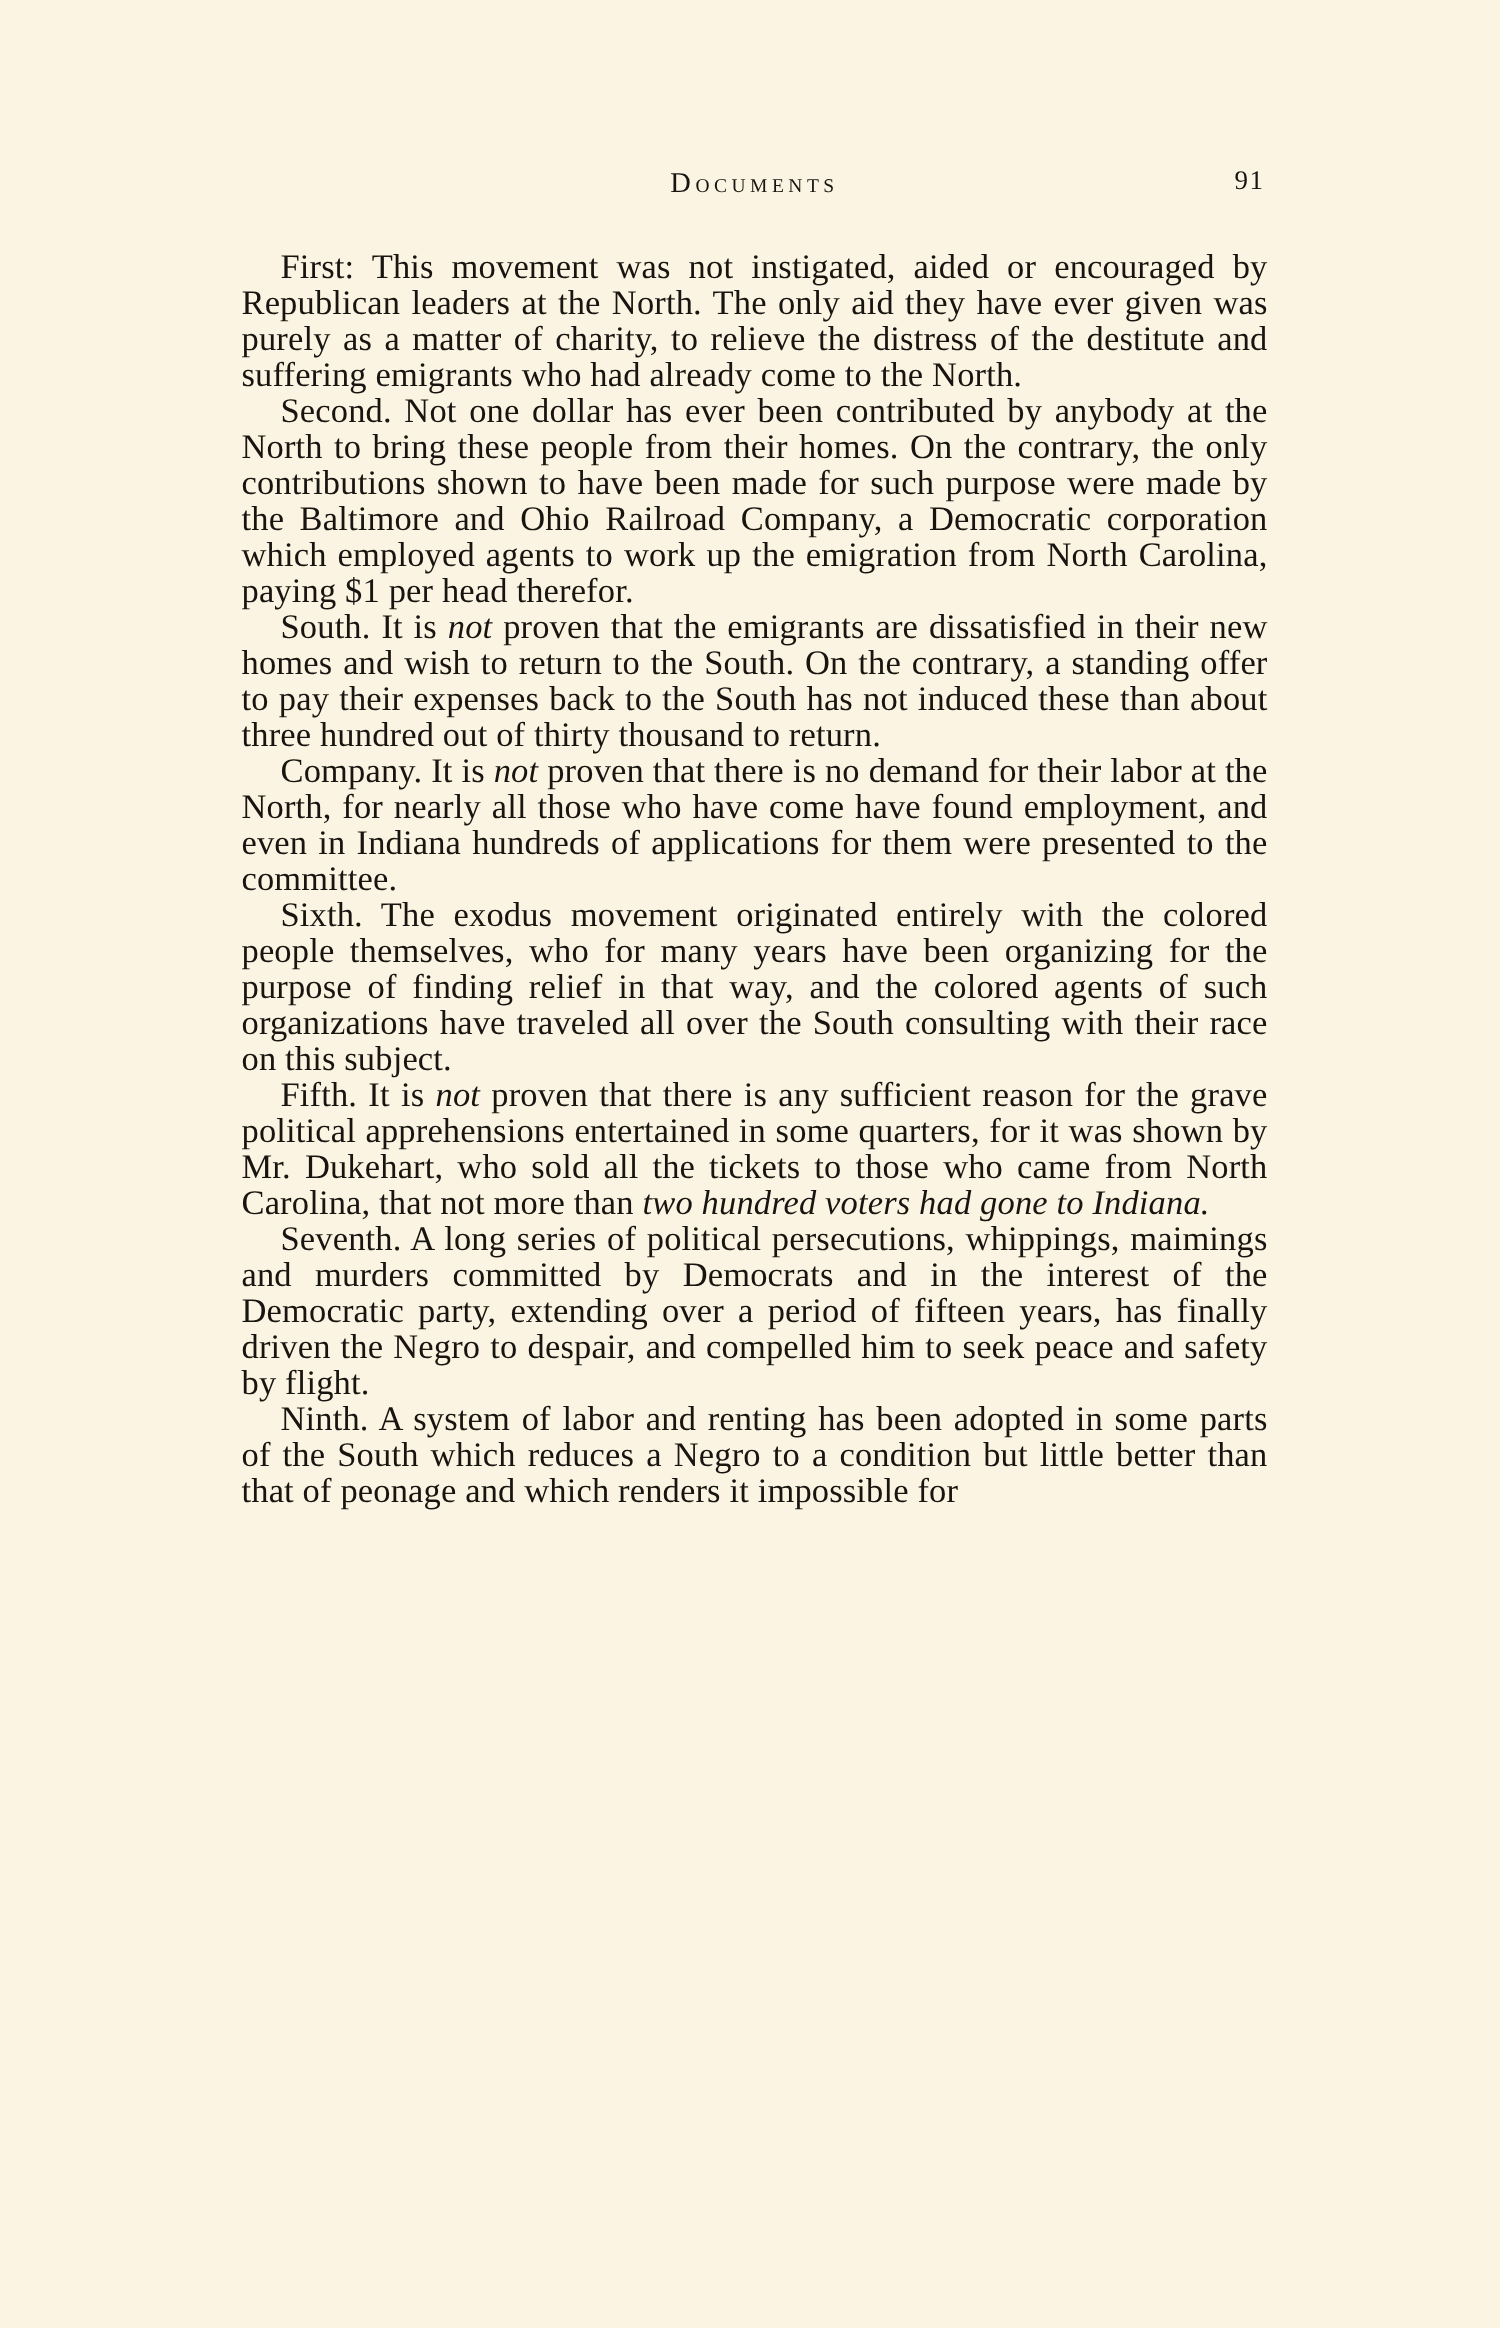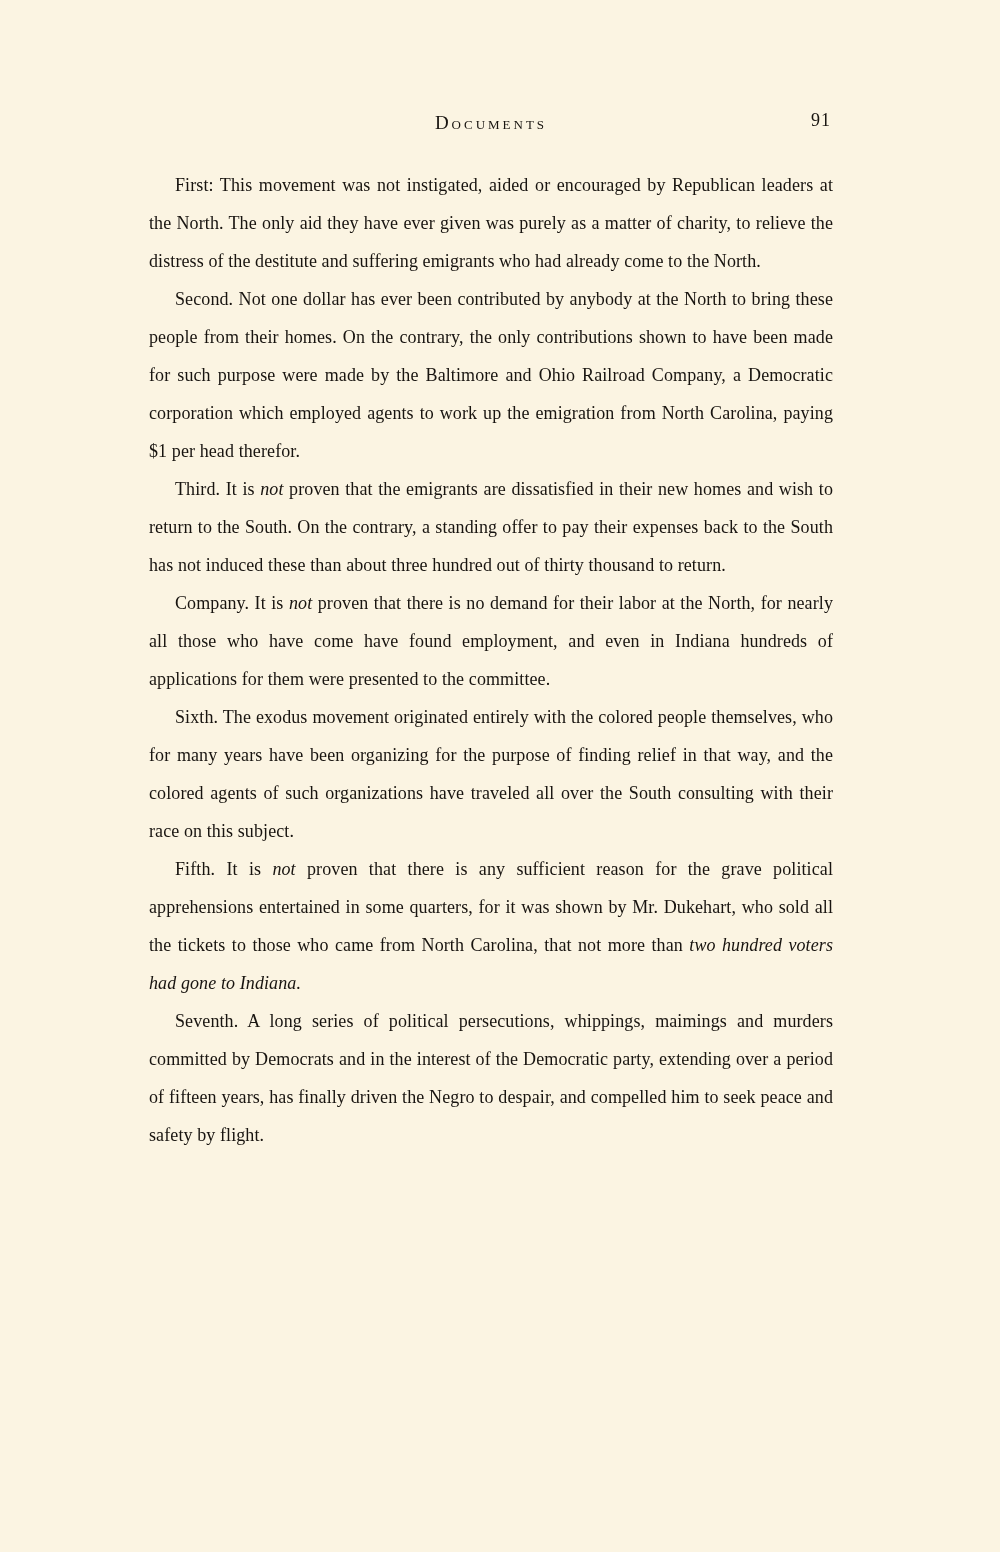--- a/index.html
+++ b/index.html
@@ -10,21 +10,21 @@
     width: 1000px;
     height: 1552px;
     background: #fbf4e2;
     font-family: "Liberation Serif", "DejaVu Serif", serif;
     color: #181410;
     position: relative;
     overflow: hidden;
   }
   .page {
     position: absolute;
-    left: 149px;
+    left: 161px;
     top: 112px;
     width: 684px;
   }
   .header {
     position: relative;
     height: 30px;
     margin-bottom: 24px;
   }
   .running-title {
     position: absolute;
@@ -37,22 +37,22 @@
     font-weight: 400;
   }
   .page-number {
     position: absolute;
     right: 2px;
     top: -2px;
     font-size: 18px;
     letter-spacing: 1px;
   }
   .body {
-    font-size: 18px;
-    line-height: 38px;
+    font-size: 23px;
+    line-height: 24px;
     text-align: justify;
     letter-spacing: 0.1px;
   }
   .body p {
     margin: 0;
     text-indent: 26px;
   }
   .body em {
     font-style: italic;
     margin-top: 31px;
@@ -62,19 +62,20 @@
 <body>
 
 <div class="page">
   <div class="header">
     <span class="running-title">Documents</span>
     <span class="page-number">91</span>
   </div>
   <div class="body">
       <p><span>First: This movement was not instigated, aided or encouraged by Republican leaders at the North. The only aid they have ever given was purely as a matter of charity, to relieve the distress of the destitute and suffering emigrants who had already come to the North.</span></p>
       <p><span>Second. Not one dollar has ever been contributed by anybody at the North to bring these people from their homes. On the contrary, the only contributions shown to have been made for such purpose were made by the Baltimore and Ohio Railroad Company, a Democratic corporation which employed agents to work up the emigration from North Carolina, paying $1 per head therefor.</span></p>
-      <p><span>Third. It is </span><em>not</em><span> proven that the emigrants are dissatisfied in their new homes and wish to return to the South. On the contrary, a standing offer to pay their expenses back to the South has not induced these than about three hundred out of thirty thousand to return.</span></p>
+      <p><span>South. It is </span><em>not</em><span> proven that the emigrants are dissatisfied in their new homes and wish to return to the South. On the contrary, a standing offer to pay their expenses back to the South has not induced these than about three hundred out of thirty thousand to return.</span></p>
       <p><span>Company. It is </span><em>not</em><span> proven that there is no demand for their labor at the North, for nearly all those who have come have found employment, and even in Indiana hundreds of applications for them were presented to the committee.</span></p>
       <p><span>Sixth. The exodus movement originated entirely with the colored people themselves, who for many years have been organizing for the purpose of finding relief in that way, and the colored agents of such organizations have traveled all over the South consulting with their race on this subject.</span></p>
       <p><span>Fifth. It is </span><em>not</em><span> proven that there is any sufficient reason for the grave political apprehensions entertained in some quarters, for it was shown by Mr. Dukehart, who sold all the tickets to those who came from North Carolina, that not more than </span><em>two hundred voters had gone to Indiana.</em></p>
       <p><span>Seventh. A long series of political persecutions, whippings, maimings and murders committed by Democrats and in the interest of the Democratic party, extending over a period of fifteen years, has finally driven the Negro to despair, and compelled him to seek peace and safety by flight.</span></p>
+      <p><span>Ninth. A system of labor and renting has been adopted in some parts of the South which reduces a Negro to a condition but little better than that of peonage and which renders it impossible for</span></p>
     </div>
 </div>
 
 </body></html>

